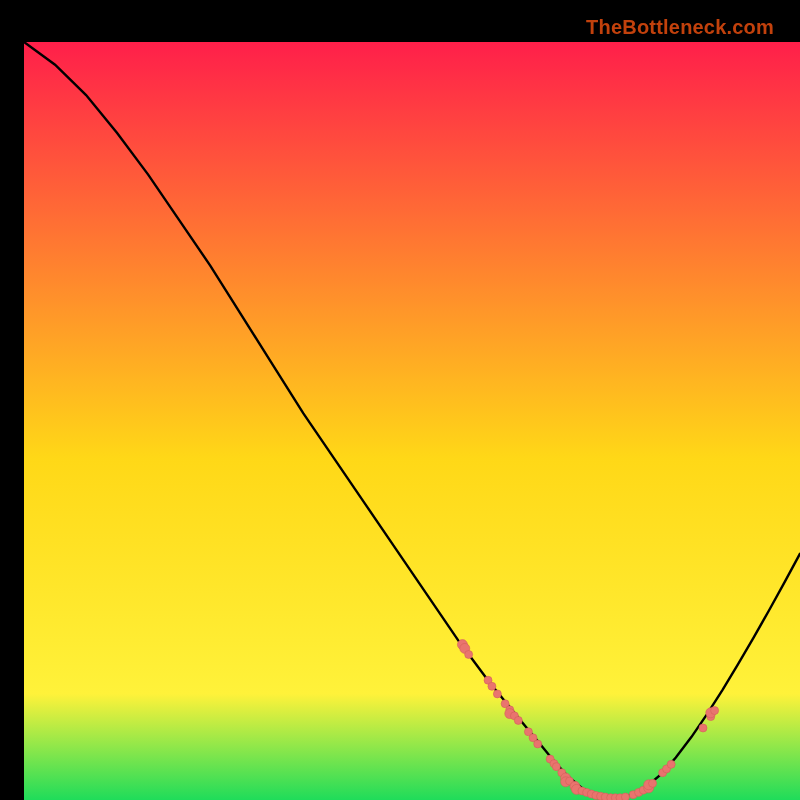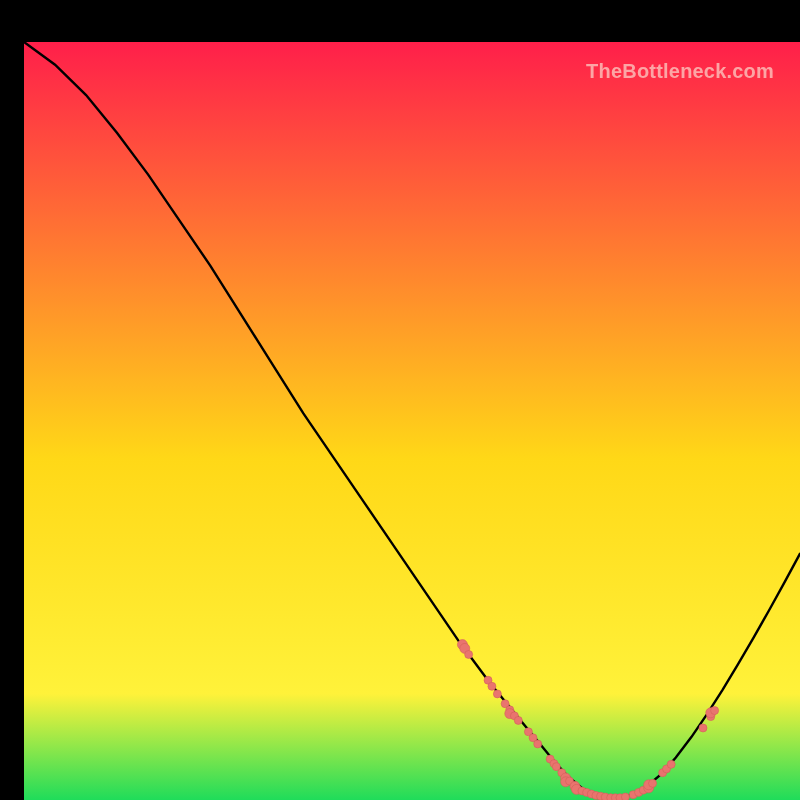--- a/index.html
+++ b/index.html
@@ -16,26 +16,25 @@
     left: 12px;
     top: 12px;
     width: 776px;
     height: 776px;
     background: #000;
   }
   .watermark {
     position: absolute;
     top: 4px;
     right: 14px;
-    color: #fca5a5;
+    color: #c2410c;
     font-size: 20px;
     font-weight: 600;
     letter-spacing: 0.2px;
     z-index: 10;
-    margin-top: 44px;
   }
   .plot {
     position: absolute;
     left: 12px;
     top: 30px;
     width: 776px;
     height: 758px;
   }
   svg { display: block; }
 </style>

